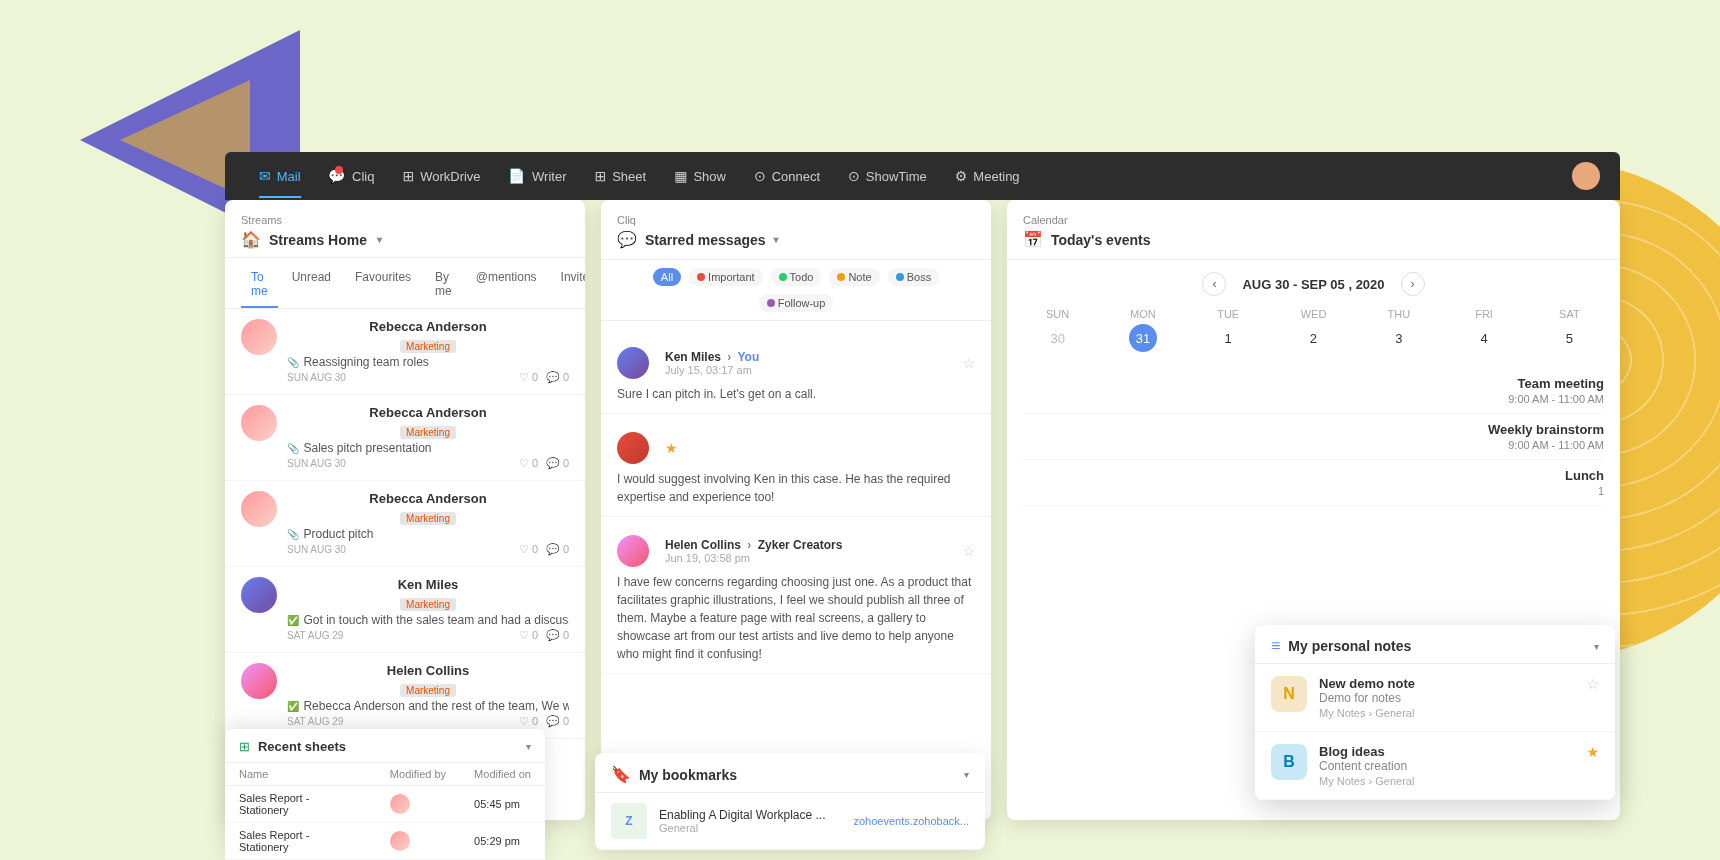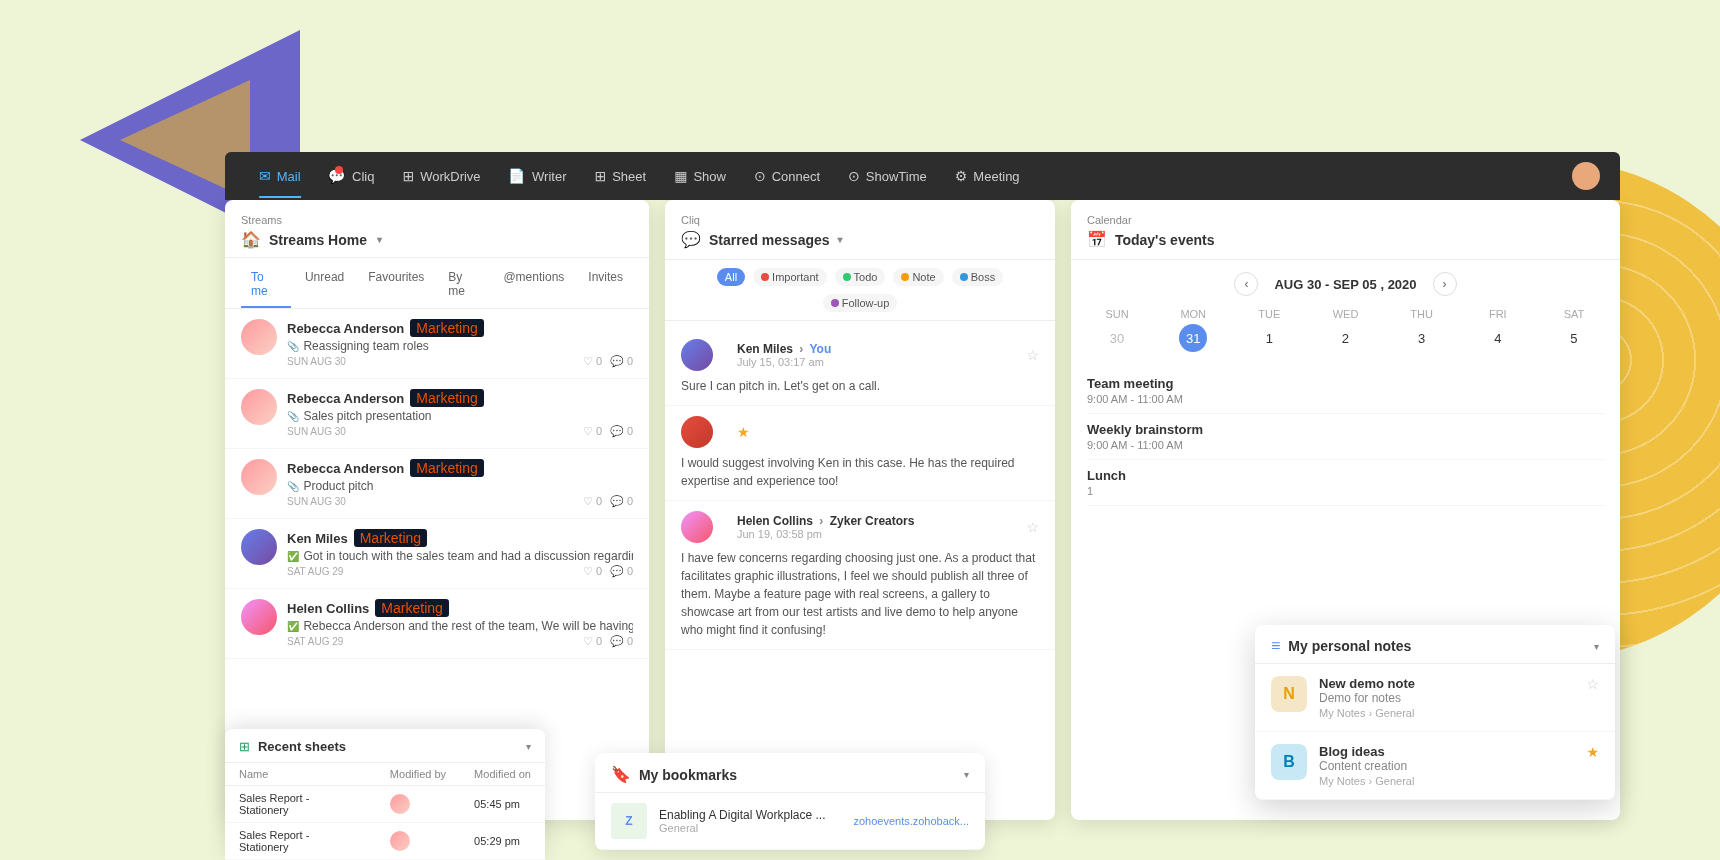--- a/index.html
+++ b/index.html
@@ -118,21 +118,21 @@
       left: 225px;
       right: 100px;
       bottom: 40px;
       display: flex;
       gap: 0;
       z-index: 5;
     }
 
     
     .mail-panel {
-      width: 424px;
+      width: 360px;
       background: #fff;
       border-radius: 8px;
       box-shadow: 0 4px 20px rgba(0,0,0,0.12);
       overflow: hidden;
       flex-shrink: 0;
     }
     .panel-header {
       padding: 14px 16px 8px;
       border-bottom: 1px solid #eee;
     }
@@ -196,31 +196,32 @@
       flex-shrink: 0;
       background: #ddd;
       overflow: hidden;
     }
     .mail-content { flex: 1; min-width: 0; }
     .mail-sender-row {
       display: flex;
       align-items: center;
       gap: 6px;
       margin-bottom: 2px;
+      flex-direction: column;
     }
     .mail-sender {
       font-size: 13px;
       font-weight: 600;
       color: #333;
     }
     .mail-tag {
-      font-size: 14px;
+      font-size: 10px;
       padding: 1px 6px;
       border-radius: 3px;
-      background: #0f172a;
+      background: #e5e5e5;
       color: #e65100;
       font-weight: 500;
     }
     .mail-subject {
       font-size: 12px;
       color: #555;
       white-space: nowrap;
       overflow: hidden;
       text-overflow: ellipsis;
       display: flex;
@@ -285,22 +286,23 @@
     .cliq-filter.active { background: #5b8dee; color: #fff; }
     .cliq-filter .dot { display: inline-block; width: 8px; height: 8px; border-radius: 50%; margin-right: 3px; }
     .cliq-messages { padding: 8px 0; }
     .cliq-msg {
       padding: 10px 16px;
       border-bottom: 1px solid #f5f5f5;
     }
     .cliq-msg-header {
       display: flex;
       align-items: center;
-      gap: 24px;
+      gap: 16px;
       margin-bottom: 6px;
+      margin-top: 8px;
     }
     .cliq-av {
       width: 32px;
       height: 32px;
       border-radius: 50%;
       flex-shrink: 0;
     }
     .cliq-meta { flex: 1; }
     .cliq-names {
       font-size: 12px;
@@ -386,21 +388,21 @@
       border-radius: 50%;
       display: flex;
       align-items: center;
       justify-content: center;
       font-size: 13px;
       color: #333;
       font-weight: 500;
     }
     .cal-day-num.today { background: #5b8dee; color: #fff; }
     .cal-day-num.other { color: #bbb; }
-    .cal-events { padding: 8px 16px; }
+    .cal-events { padding: 8px 16px; text-align: right; }
     .cal-event {
       padding: 8px 0;
       border-bottom: 1px solid #f5f5f5;
     }
     .cal-event-title { font-size: 13px; font-weight: 600; color: #333; }
     .cal-event-time { font-size: 11px; color: #888; margin-top: 2px; }
 
     
     .notes-panel {
       position: absolute;

